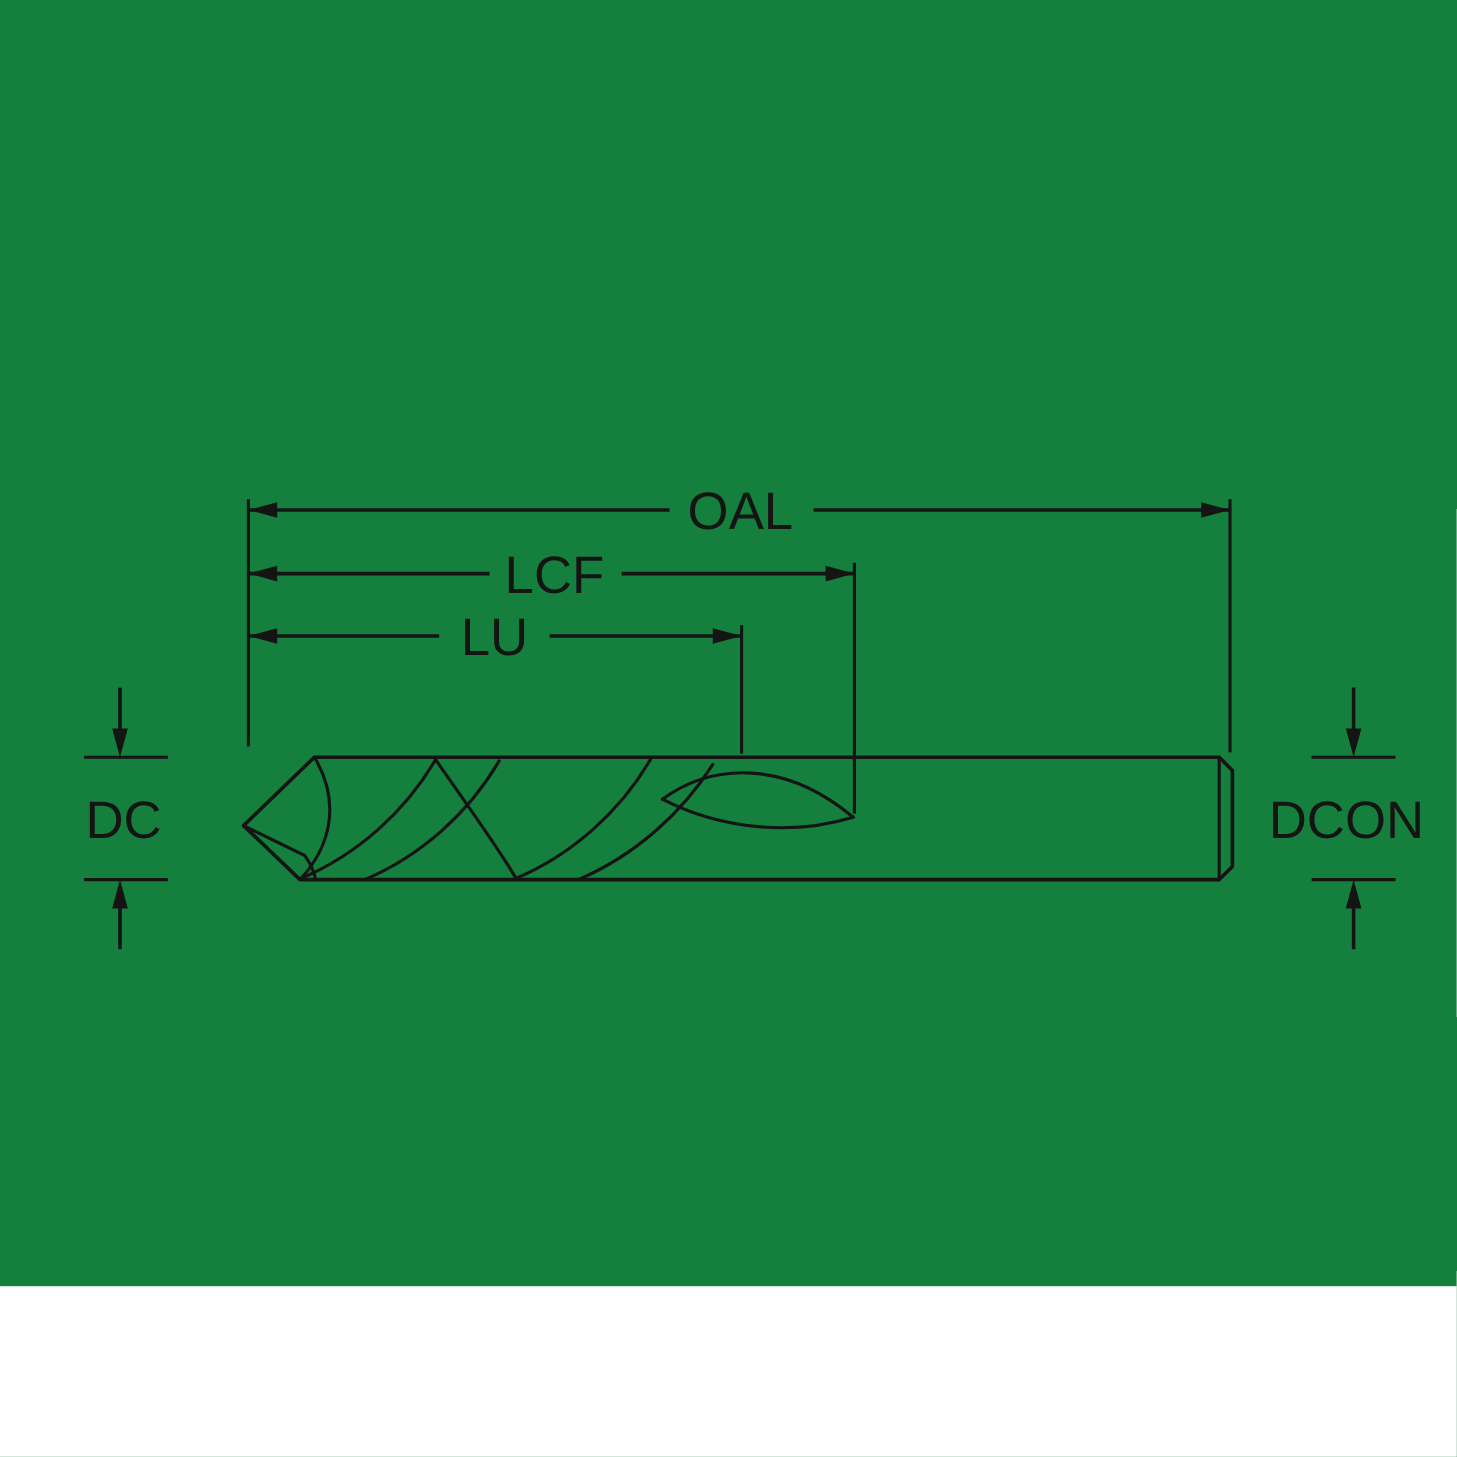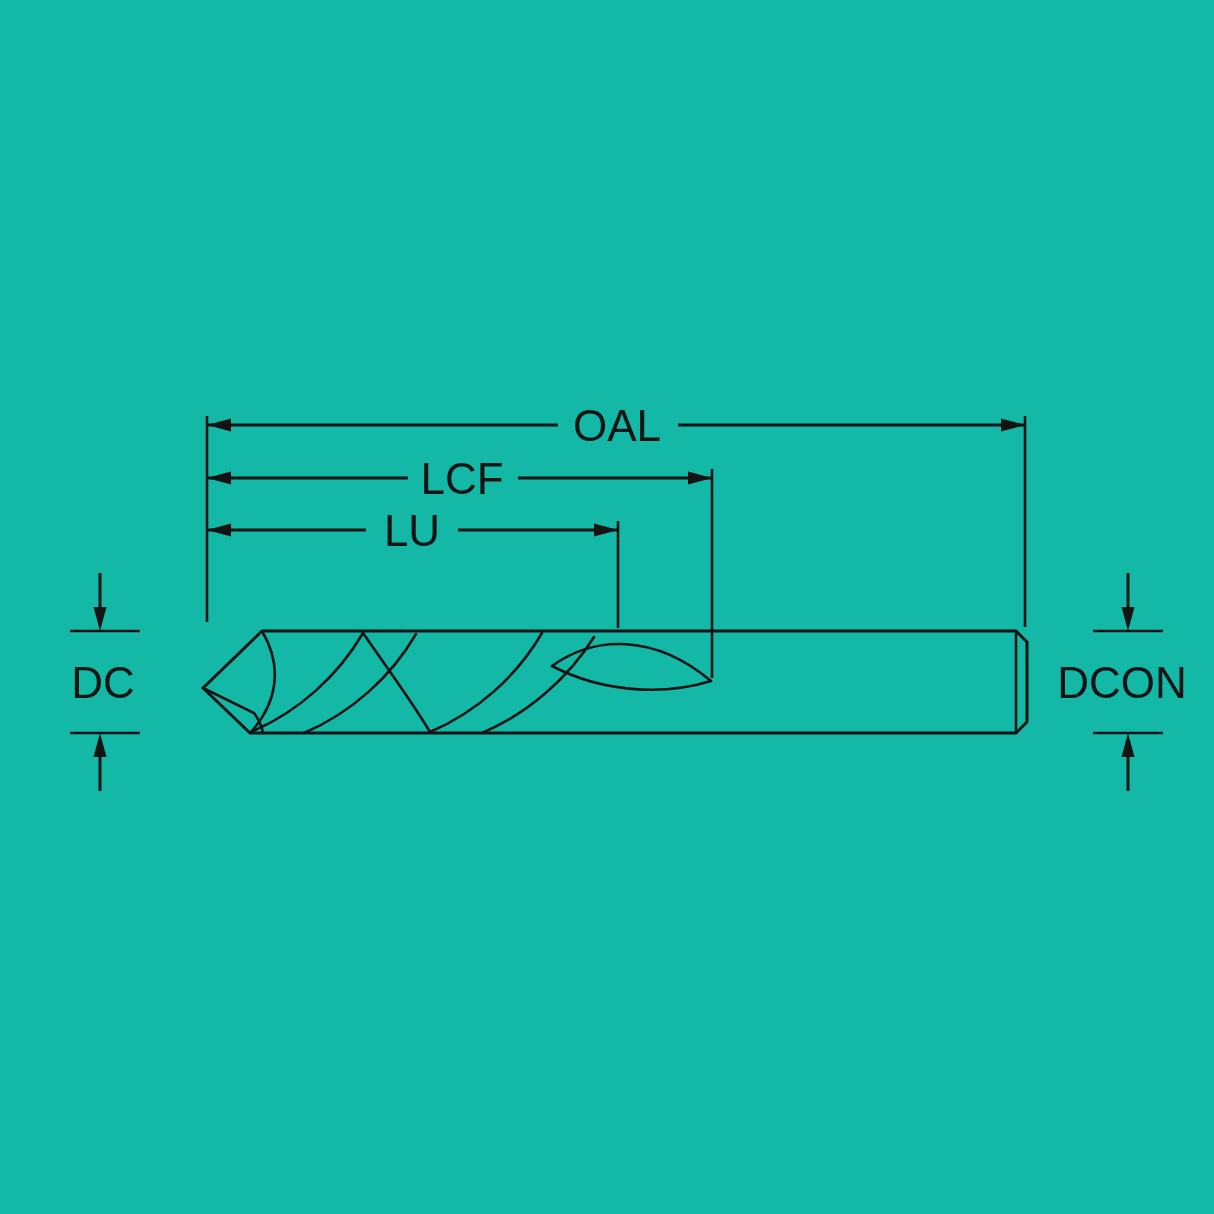--- a/index.html
+++ b/index.html
@@ -3,22 +3,22 @@
 <meta charset="utf-8">
 <style>
   html, body {
     margin: 0;
     padding: 0;
     background: #ffffff;
   }
   .canvas {
     position: relative;
     width: 1214px;
-    height: 1214px;
-    background: #14b8a6;
+    height: 1072px;
+    background: #15803d;
     overflow: hidden;
   }
   svg {
     display: block;
   }
   .dim-line {
     stroke: #141414;
     stroke-width: 3;
     fill: none;
   }

